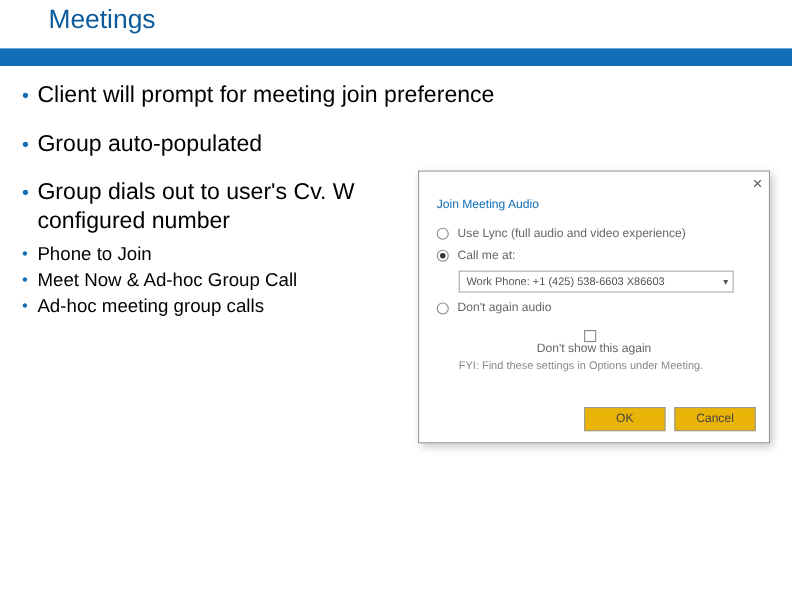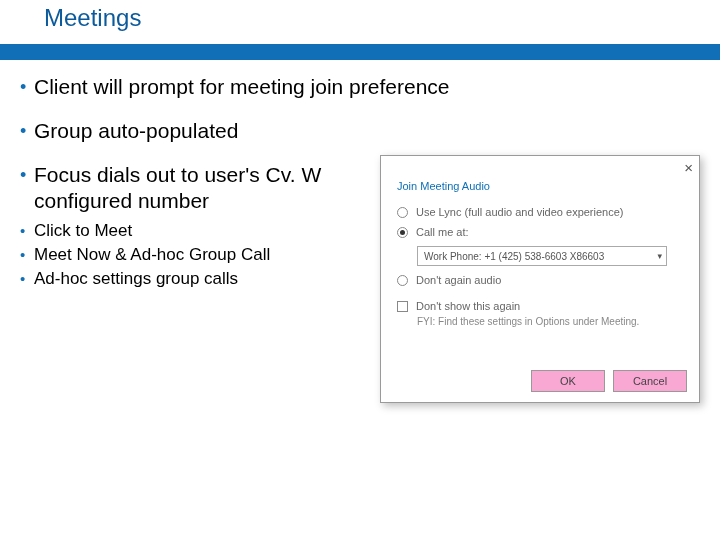--- a/index.html
+++ b/index.html
@@ -137,20 +137,21 @@
   .select-caret {
     font-size: 9px;
     color: #555;
   }
   .check-row {
     display: flex;
     align-items: center;
     font-size: 11px;
     color: #666;
     padding: 6px 16px 0 16px;
+    flex-direction: column;
   }
   .checkbox {
     width: 11px; height: 11px;
     border: 1px solid #888;
     margin-right: 8px;
     flex: 0 0 11px;
   }
   .fyi {
     font-size: 10px;
     color: #888;
@@ -160,21 +161,21 @@
     position: absolute;
     right: 12px;
     bottom: 10px;
     display: flex;
     gap: 8px;
   }
   .btn {
     min-width: 74px;
     height: 22px;
     border: 1px solid #999;
-    background: #f9a8d4;
+    background: #eab308;
     font-size: 11px;
     color: #444;
     display: flex;
     align-items: center;
     justify-content: center;
     cursor: pointer;
   }
 </style>
 </head>
 <body>
@@ -191,34 +192,34 @@
     <div class="bullet-text">Client will prompt for meeting join preference</div>
   </div>
 
   <div class="bullet-line">
     <div class="bullet-dot">•</div>
     <div class="bullet-text">Group auto-populated</div>
   </div>
 
   <div class="bullet-line" style="margin-bottom:6px">
     <div class="bullet-dot">•</div>
-    <div class="bullet-text narrow">Focus dials out to user's Cv. W configured number</div>
+    <div class="bullet-text narrow">Group dials out to user's Cv. W configured number</div>
   </div>
 
   <div class="sub-line">
     <div class="sub-dot">•</div>
-    <div class="sub-text">Click to Meet</div>
+    <div class="sub-text">Phone to Join</div>
   </div>
   <div class="sub-line">
     <div class="sub-dot">•</div>
     <div class="sub-text">Meet Now &amp; Ad-hoc Group Call</div>
   </div>
   <div class="sub-line">
     <div class="sub-dot">•</div>
-    <div class="sub-text">Ad-hoc settings group calls</div>
+    <div class="sub-text">Ad-hoc meeting group calls</div>
   </div>
 </div>
 
 <div class="dialog">
   <div class="dialog-close">×</div>
   <div class="dialog-title">Join Meeting Audio</div>
 
   <div class="opts">
     <div class="opt-row">
       <div class="radio"></div>

